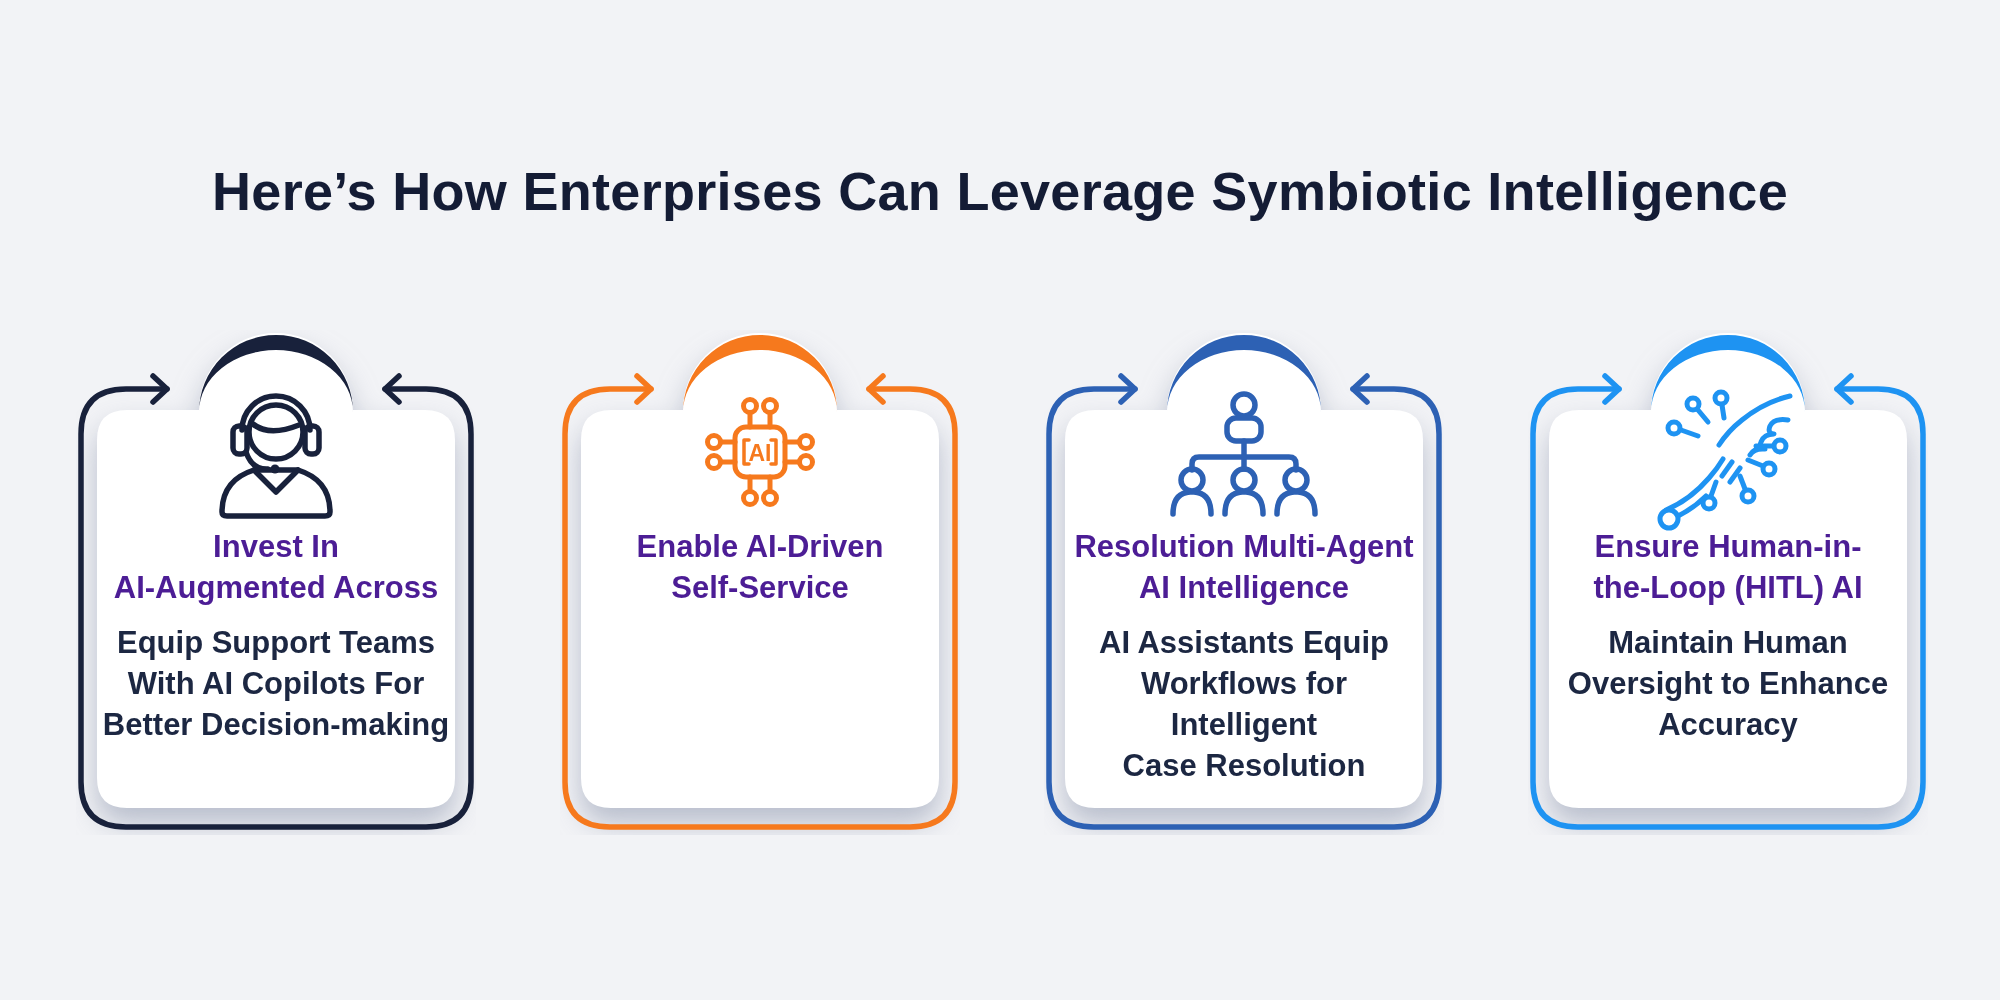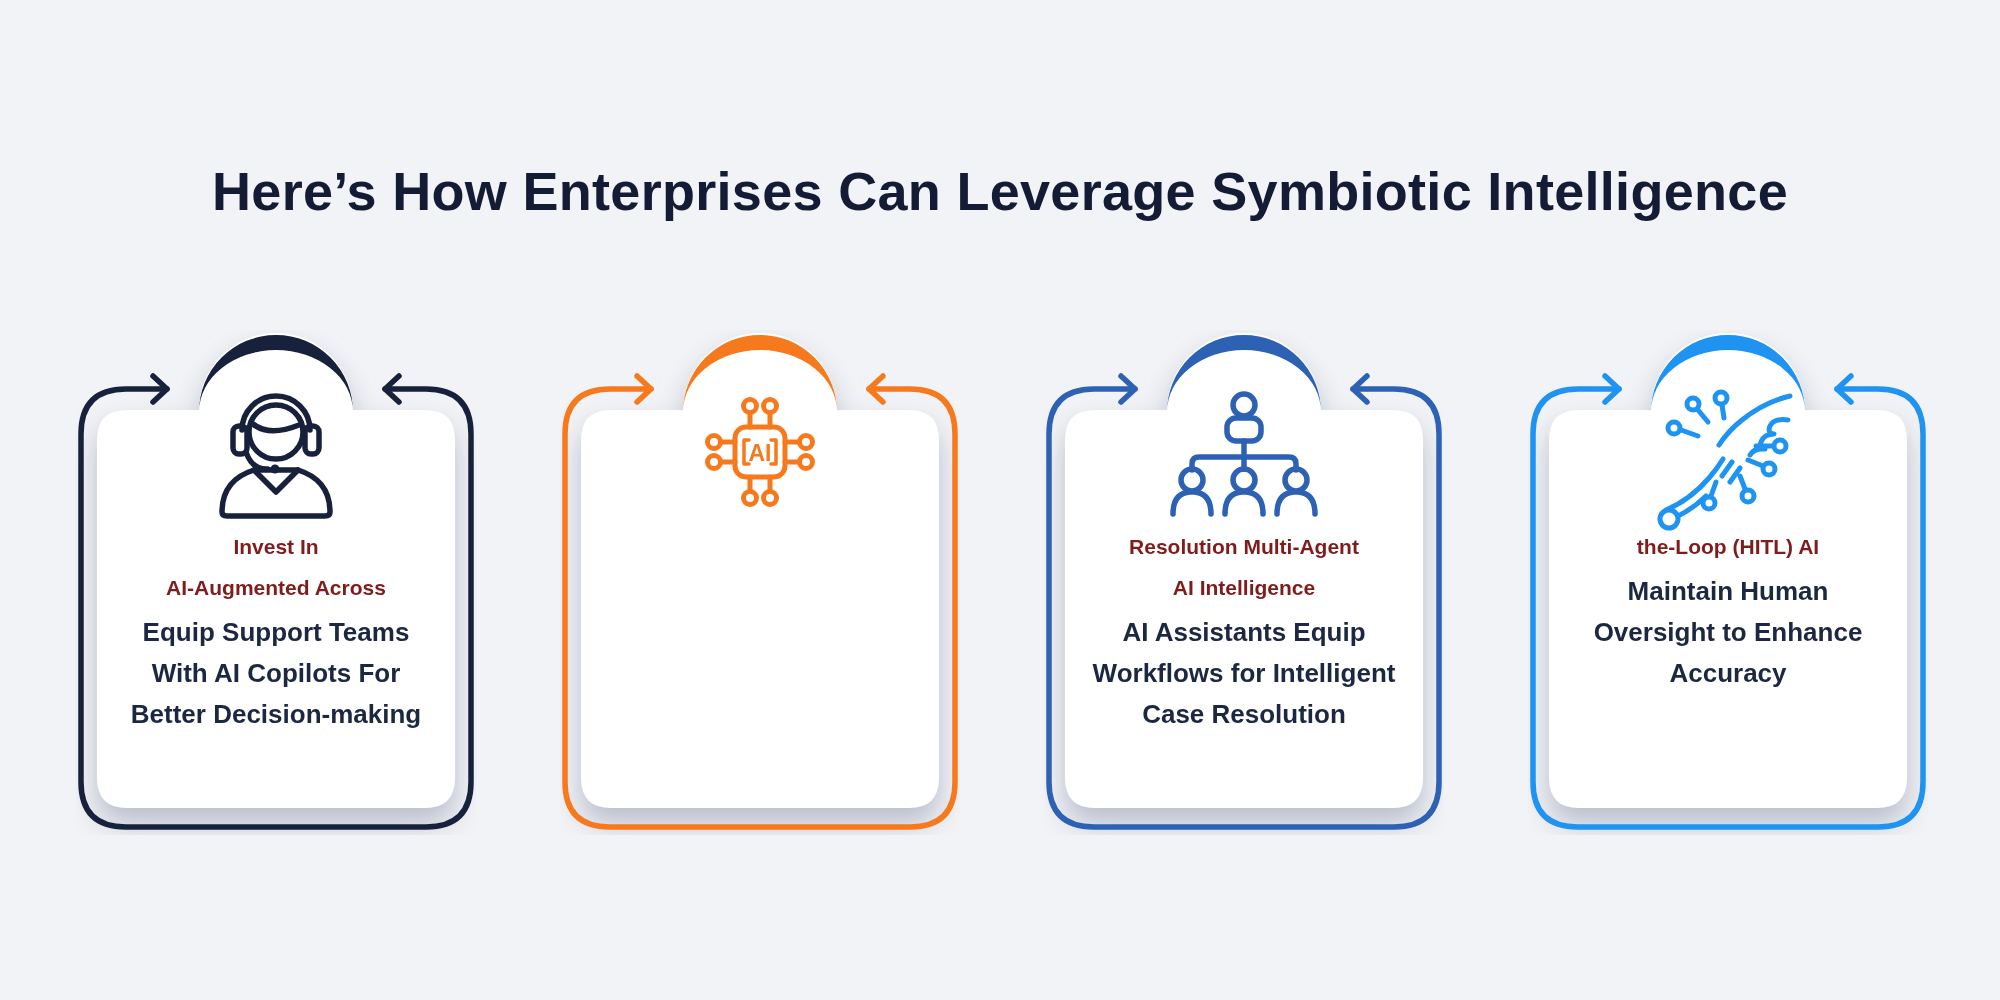--- a/index.html
+++ b/index.html
@@ -27,22 +27,22 @@
   .stroke-a{stroke:var(--accent);fill:none;stroke-linecap:round;stroke-linejoin:round;}
   .fill-a{fill:var(--accent);}
   .chip-label{
     font-family:"Liberation Sans","DejaVu Sans",sans-serif;
     font-weight:bold;font-size:23px;fill:var(--accent);
   }
   .texts{
     position:absolute;top:196px;left:22px;right:22px;
     text-align:center;
   }
-  .heading{color:#7f1d1d;font-size:21px;font-weight:700;line-height:41px;text-align:center;}
-  .bodytext{margin-top:4px;color:#1c2742;font-size:26px;font-weight:700;line-height:41px;}
+  .heading{color:#4c1d95;font-size:31px;font-weight:700;line-height:41px;text-align:center;}
+  .bodytext{margin-top:14px;color:#1c2742;font-size:31px;font-weight:700;line-height:41px;}
 </style>
 </head>
 <body>
 
 <div class="canvas">
 
   <div class="title">Here’s How Enterprises Can Leverage Symbiotic Intelligence</div>
 
   <div class="cards">
 
@@ -102,20 +102,24 @@
             <circle cx="154" cy="112" r="6.5"></circle>
           <path d="M 175 132 L 161 132"></path>
             <circle cx="154" cy="132" r="6.5"></circle>
           <path d="M 225 112 L 239 112"></path>
             <circle cx="246" cy="112" r="6.5"></circle>
           <path d="M 225 132 L 239 132"></path>
             <circle cx="246" cy="132" r="6.5"></circle>
         </g>
       </svg>
       <div class="texts">
+        <div class="heading">
+          <div>Enable AI-Driven</div>
+          <div>Self-Service</div>
+        </div>
       </div>
     </div>
 
     <div class="card" style="--accent: #2d61b4;">
       <svg class="frame" viewBox="0 0 400 505">
         <path class="panel" fill="#ffffff" d="M 123 80 A 77 77 0 0 1 277 80 L 349 80 Q 379 80 379 110 L 379 448 Q 379 478 349 478 L 51 478 Q 21 478 21 448 L 21 110 Q 21 80 51 80 Z"></path>
         <path class="fill-a" d="M 123 82 A 77 77 0 0 1 277 82 A 77 62 0 0 0 123 82 Z"></path>
         <path class="stroke-a" stroke-width="5.5" d="M 91 59 L 50 59 Q 5 59 5 104 L 5 452 Q 5 497 50 497 L 350 497 Q 395 497 395 452 L 395 104 Q 395 59 350 59 L 309 59"></path>
         <path class="stroke-a" stroke-width="5.5" d="M 77 46 L 91 59 L 77 72"></path>
         <path class="stroke-a" stroke-width="5.5" d="M 323 46 L 309 59 L 323 72"></path>
@@ -172,20 +176,21 @@
           <path d="M 212 146 L 217 159"></path>
             <circle cx="220" cy="166" r="6"></circle>
           <path d="M 188 152 L 183 166"></path>
             <circle cx="181" cy="173" r="6"></circle>
           <path d="M 204 132 L 194 146"></path>
           <path d="M 212 138 L 202 152"></path>
         </g>
       </svg>
       <div class="texts">
         <div class="heading">
+          <div>Ensure Human-in-</div>
           <div>the-Loop (HITL) AI</div>
         </div>
         <div class="bodytext">
           <div>Maintain Human</div>
           <div>Oversight to Enhance</div>
           <div>Accuracy</div>
         </div>
       </div>
     </div>
 

